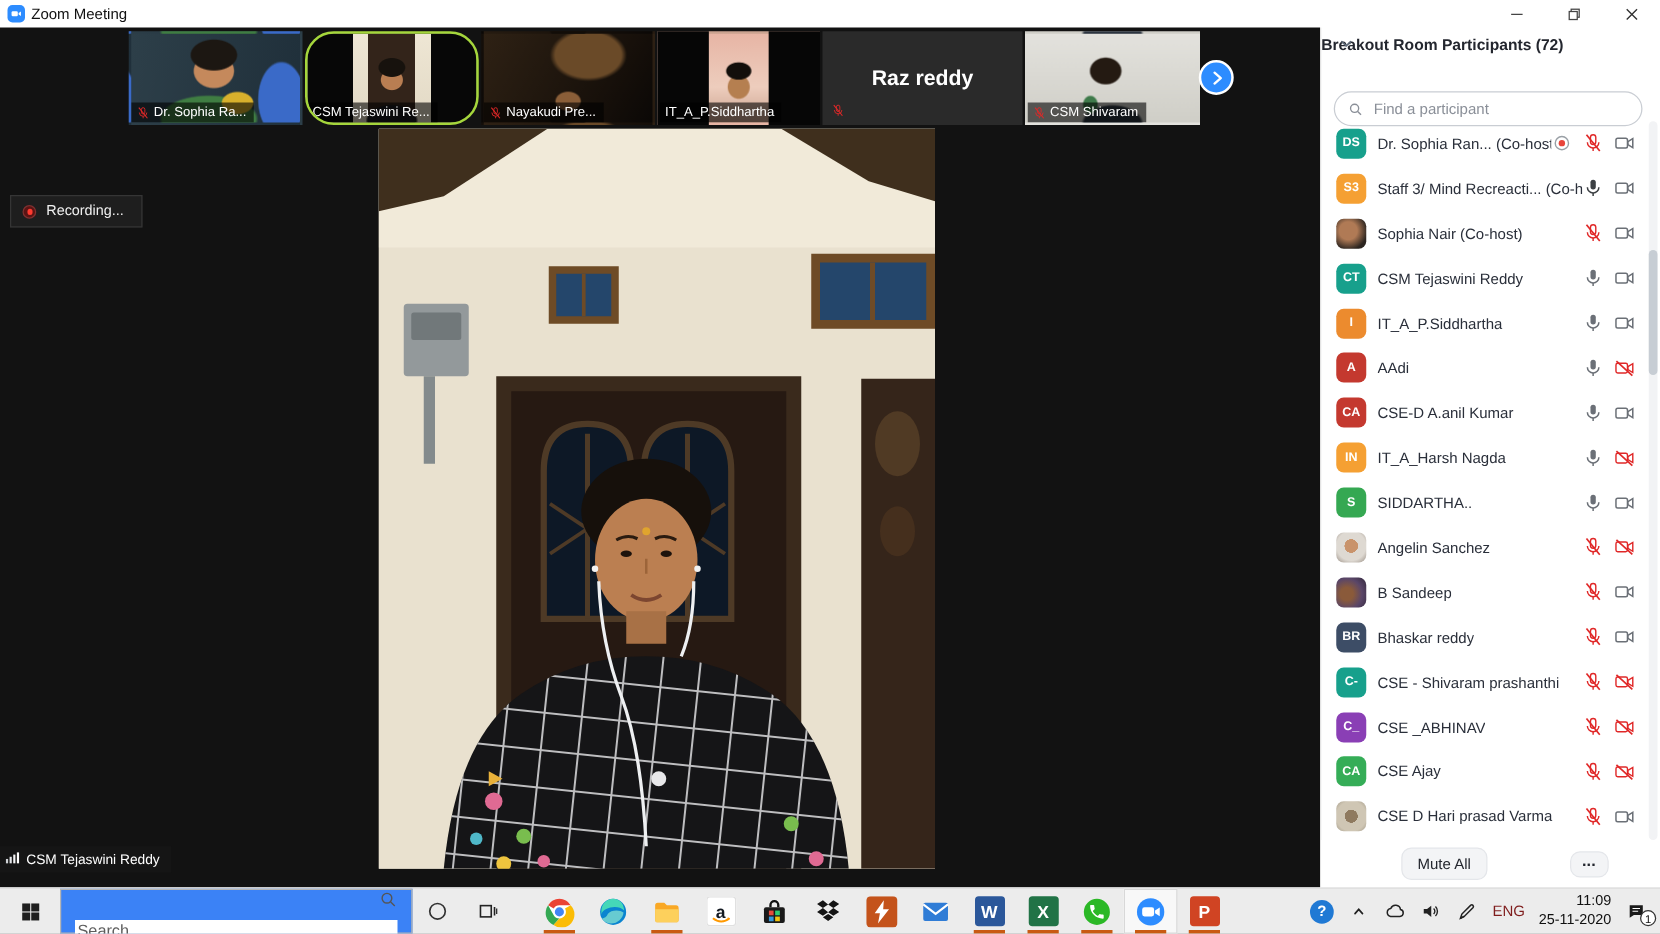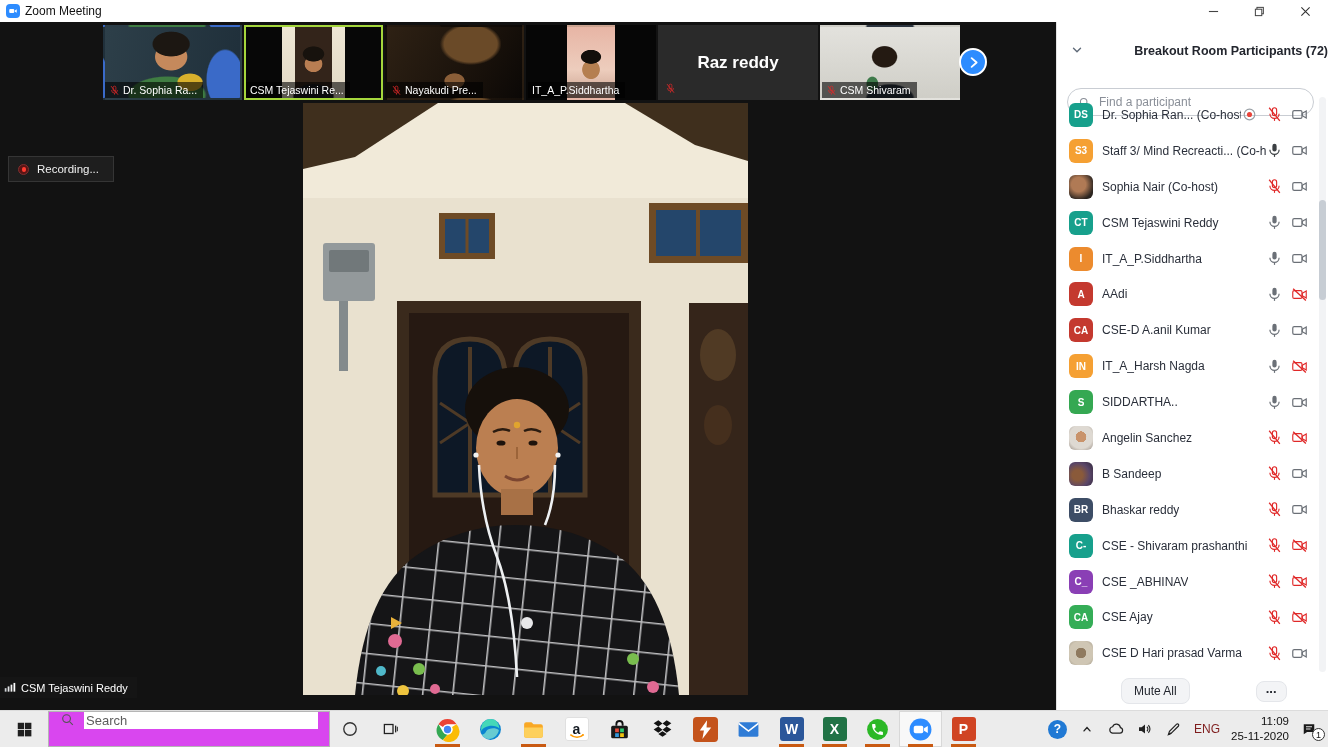--- a/index.html
+++ b/index.html
@@ -15,21 +15,21 @@
   #wctrl{margin-left:auto;display:flex;height:100%;}
   .wbtn{width:46px;height:100%;display:flex;align-items:center;justify-content:center;}
   .wbtn svg{width:11px;height:11px;}
 
   
   #meeting{position:absolute;left:0;top:22px;width:1056px;height:688px;background:#121212;}
   #filmstrip{position:absolute;left:103px;top:3px;height:75px;display:flex;gap:2px;}
   .tile{position:relative;height:75px;background:#000;overflow:hidden;border:2px solid transparent;}
   .tile:nth-child(1){width:139px;}.tile:nth-child(2){width:139px;}.tile:nth-child(3){width:139px;}
   .tile:nth-child(4){width:130px;}.tile:nth-child(5){width:160px;padding-left:33px;}.tile:nth-child(6){width:140px;}
-  .tile.active{border-color:#a5d63c;}
+  .tile.active{border-color:#a5d63c;border-radius:23px;}
   .tile-label{position:absolute;left:0;bottom:0;display:flex;align-items:center;gap:3px;background:rgba(0,0,0,.6);
     color:#fff;font-size:10.5px;padding:2px 6px 2px 4px;max-width:100%;white-space:nowrap;}
   .tile-label svg,.tile-mute svg{width:11px;height:11px;display:block;}
   .tile-big{position:absolute;inset:0;display:flex;align-items:center;justify-content:center;
     color:#fff;font-size:17px;font-weight:700;}
   .tile-mute{position:absolute;left:5px;bottom:4px;color:#e02828;}
   .scene-sophia{background:
     radial-gradient(ellipse 30px 20px at 49% 24%, #1c1712 60%, transparent 64%),
     radial-gradient(ellipse 26px 22px at 49% 42%, #c5895c 60%, transparent 64%),
     radial-gradient(ellipse 20px 14px at 63% 78%, #d8b02c 60%, transparent 66%),
@@ -72,21 +72,21 @@
 
   #main-video{position:absolute;left:303px;top:81px;width:445px;height:592px;background:#e9e1cf;}
   #main-video svg{display:block;width:445px;height:592px;}
 
   #speaker-label{position:absolute;left:0;top:655px;height:21px;background:rgba(22,22,22,.92);
     display:flex;align-items:center;gap:4px;padding:0 9px 0 3px;color:#fff;font-size:11px;}
   #speaker-label svg{width:14px;height:14px;}
 
   
   #panel{position:absolute;left:1056px;top:22px;width:272px;height:688px;background:#fff;border-left:1px solid #e3e3e3;}
-  #phead{position:relative;height:26px;margin-top:16px;display:flex;align-items:center;justify-content:flex-end;}
+  #phead{position:relative;height:26px;margin-top:1px;display:flex;align-items:center;justify-content:flex-start;}
   #phead .ptitle{font-size:12.5px;font-weight:700;color:#23262e;}
   #pcollapse{position:absolute;left:10px;top:3px;width:20px;height:20px;border:none;background:transparent;padding:0;cursor:pointer;}
   #pcollapse svg{width:14px;height:14px;}
   #psearch{margin:24px 14px 0 10px;height:28px;border:1px solid #c9cdd3;border-radius:14px;display:flex;align-items:center;gap:6px;padding:0 10px;}
   #psearch svg{width:13px;height:13px;flex:none;}
   #psearch input{border:none;outline:none;width:100%;font-size:12px;color:#333;font-family:"Liberation Sans",sans-serif;background:transparent;}
   #psearch input::placeholder{color:#8a8f98;}
   #plist{position:absolute;left:0;top:75px;width:100%;height:575px;overflow:hidden;}
   .prow{display:flex;align-items:center;height:35.9px;padding:0 20px 0 12px;}
   .av{width:24px;height:24px;border-radius:6px;color:#fff;font-size:10px;font-weight:700;
@@ -108,21 +108,21 @@
   #muteall{margin-left:64px;padding:5px 12px;background:#f3f4f6;border:1px solid #e4e6ea;border-radius:8px;
     font-size:12px;color:#23262e;font-family:"Liberation Sans",sans-serif;cursor:pointer;}
   #pmore{margin-left:66px;padding:2px 9px 8px;background:#f3f4f6;border:1px solid #e4e6ea;border-radius:8px;
     font-size:13px;font-weight:700;color:#23262e;line-height:9px;font-family:"Liberation Sans",sans-serif;cursor:pointer;}
 
   
   #taskbar{position:absolute;left:0;bottom:0;width:1328px;height:37px;background:#ececec;border-top:1px solid #dcdcdc;
     display:flex;align-items:stretch;}
   .tb-start{width:48px;display:flex;align-items:center;justify-content:center;}
   .tb-start svg{width:17px;height:17px;}
-  #tbsearch{width:282px;background:#d946ef;border:1px solid #b5b5b5;display:flex;align-items:flex-start;gap:9px;padding:0 11px;}
+  #tbsearch{width:282px;background:#3b82f6;border:1px solid #b5b5b5;display:flex;align-items:flex-end;gap:9px;padding:0 11px;flex-direction:column;}
   #tbsearch svg{width:15px;height:15px;flex:none;}
   #tbsearch input{border:none;outline:none;width:100%;font-size:13px;color:#444;font-family:"Liberation Sans",sans-serif;}
   #tbsearch input::placeholder{color:#5d5d5d;}
   .tb-btn{width:40px;display:flex;align-items:center;justify-content:center;}
   .tb-btn svg{width:18px;height:18px;}
   .sp{width:16px;}
   #apps{display:flex;}
   .tb-app{width:43px;position:relative;display:flex;align-items:center;justify-content:center;cursor:pointer;}
   .tb-app svg{width:25px;height:25px;display:block;}
   .tb-app.running::after{content:'';position:absolute;left:9px;right:9px;bottom:0;height:3px;background:#c95a12;}

